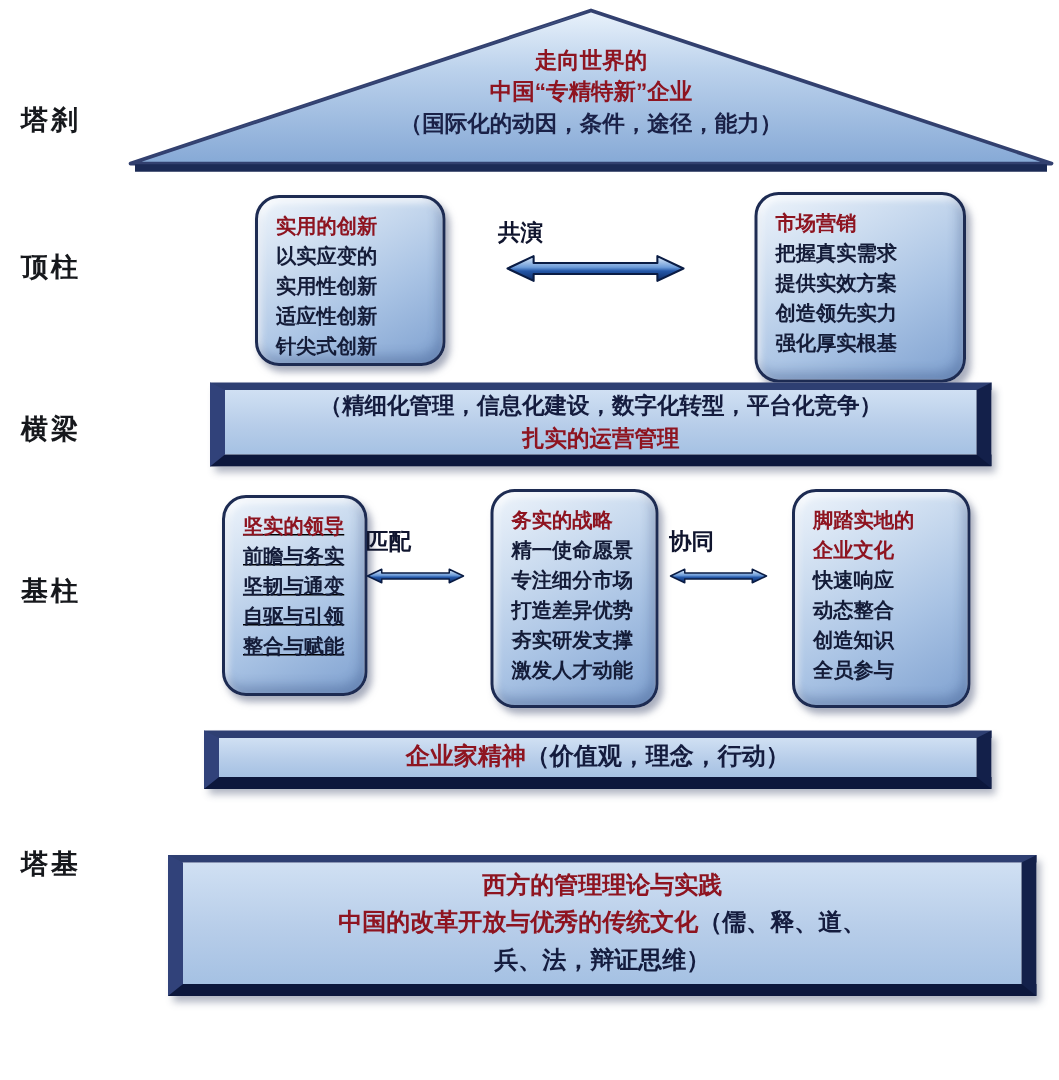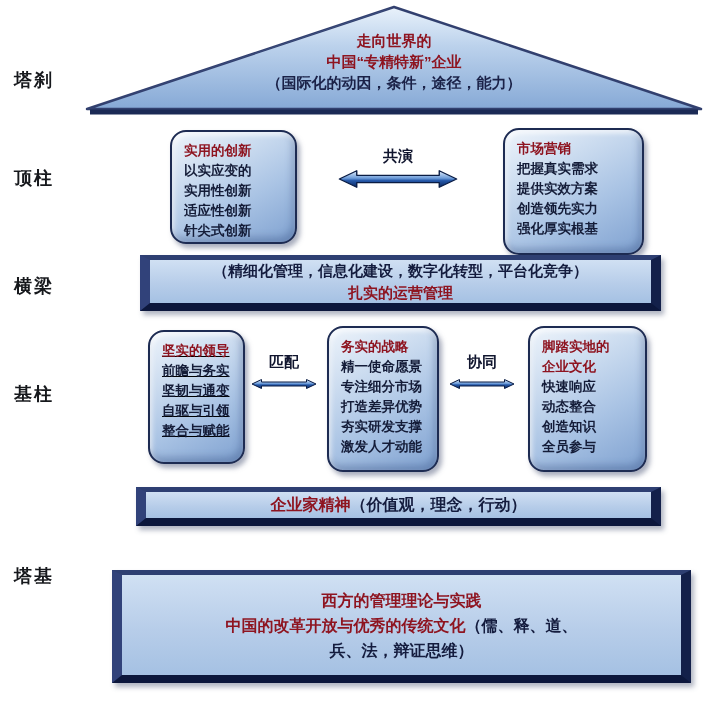--- a/index.html
+++ b/index.html
@@ -34,21 +34,21 @@
     box-shadow:3px 4px 5px rgba(96,106,134,0.55),
                inset -3px -5px 7px rgba(44,66,116,0.30),
                inset 2px 3px 5px rgba(255,255,255,0.75);
     padding:9px 10px 8px 12px;
     box-sizing:border-box;
   }
   .rbox .box-title{color:#8e1420;font-weight:bold;font-size:13.5px;line-height:20px;white-space:nowrap;}
   .rbox .box-item{color:#141c38;font-weight:bold;font-size:13.5px;line-height:20px;white-space:nowrap;}
   
   .connector{
-    position:absolute;display:flex;flex-direction:column;align-items:center;
+    position:absolute;display:flex;flex-direction:column;align-items:flex-start;
   }
   .connector .connector-label{
     color:#10152e;font-weight:bold;font-size:15px;line-height:20px;margin-bottom:2px;
   }
   
   .bar{
     position:absolute;box-sizing:border-box;
     border-style:solid;
     border-width:5px 10px 8px 10px;
     border-color:#2e3f72 #13204a #0c173c #31427a;
@@ -172,21 +172,21 @@
     <div class="box-item">创造知识</div>
     <div class="box-item">全员参与</div>
   </div>
 
   <div class="bar" id="entrepreneurship-bar" style="left:136px;top:487px;width:525px;height:39px;">
     <div class="bar-line">
       <span class="bar-title-red">企业家精神</span><span class="bar-text-dark">（价值观，理念，行动）</span>
     </div>
   </div>
 
-  <div class="bar" id="foundation-bar" style="left:112px;top:570px;width:579px;height:113px;">
+  <div class="bar" id="foundation-bar" style="left:112px;top:570px;width:579px;height:94px;">
     <div class="bar-line bar-title-red">西方的管理理论与实践</div>
     <div class="bar-line">
       <span class="bar-title-red">中国的改革开放与优秀的传统文化</span><span class="bar-text-dark">（儒、释、道、</span>
     </div>
     <div class="bar-line bar-text-dark">兵、法，辩证思维）</div>
   </div>
 
 </div>
 
 </body></html>

